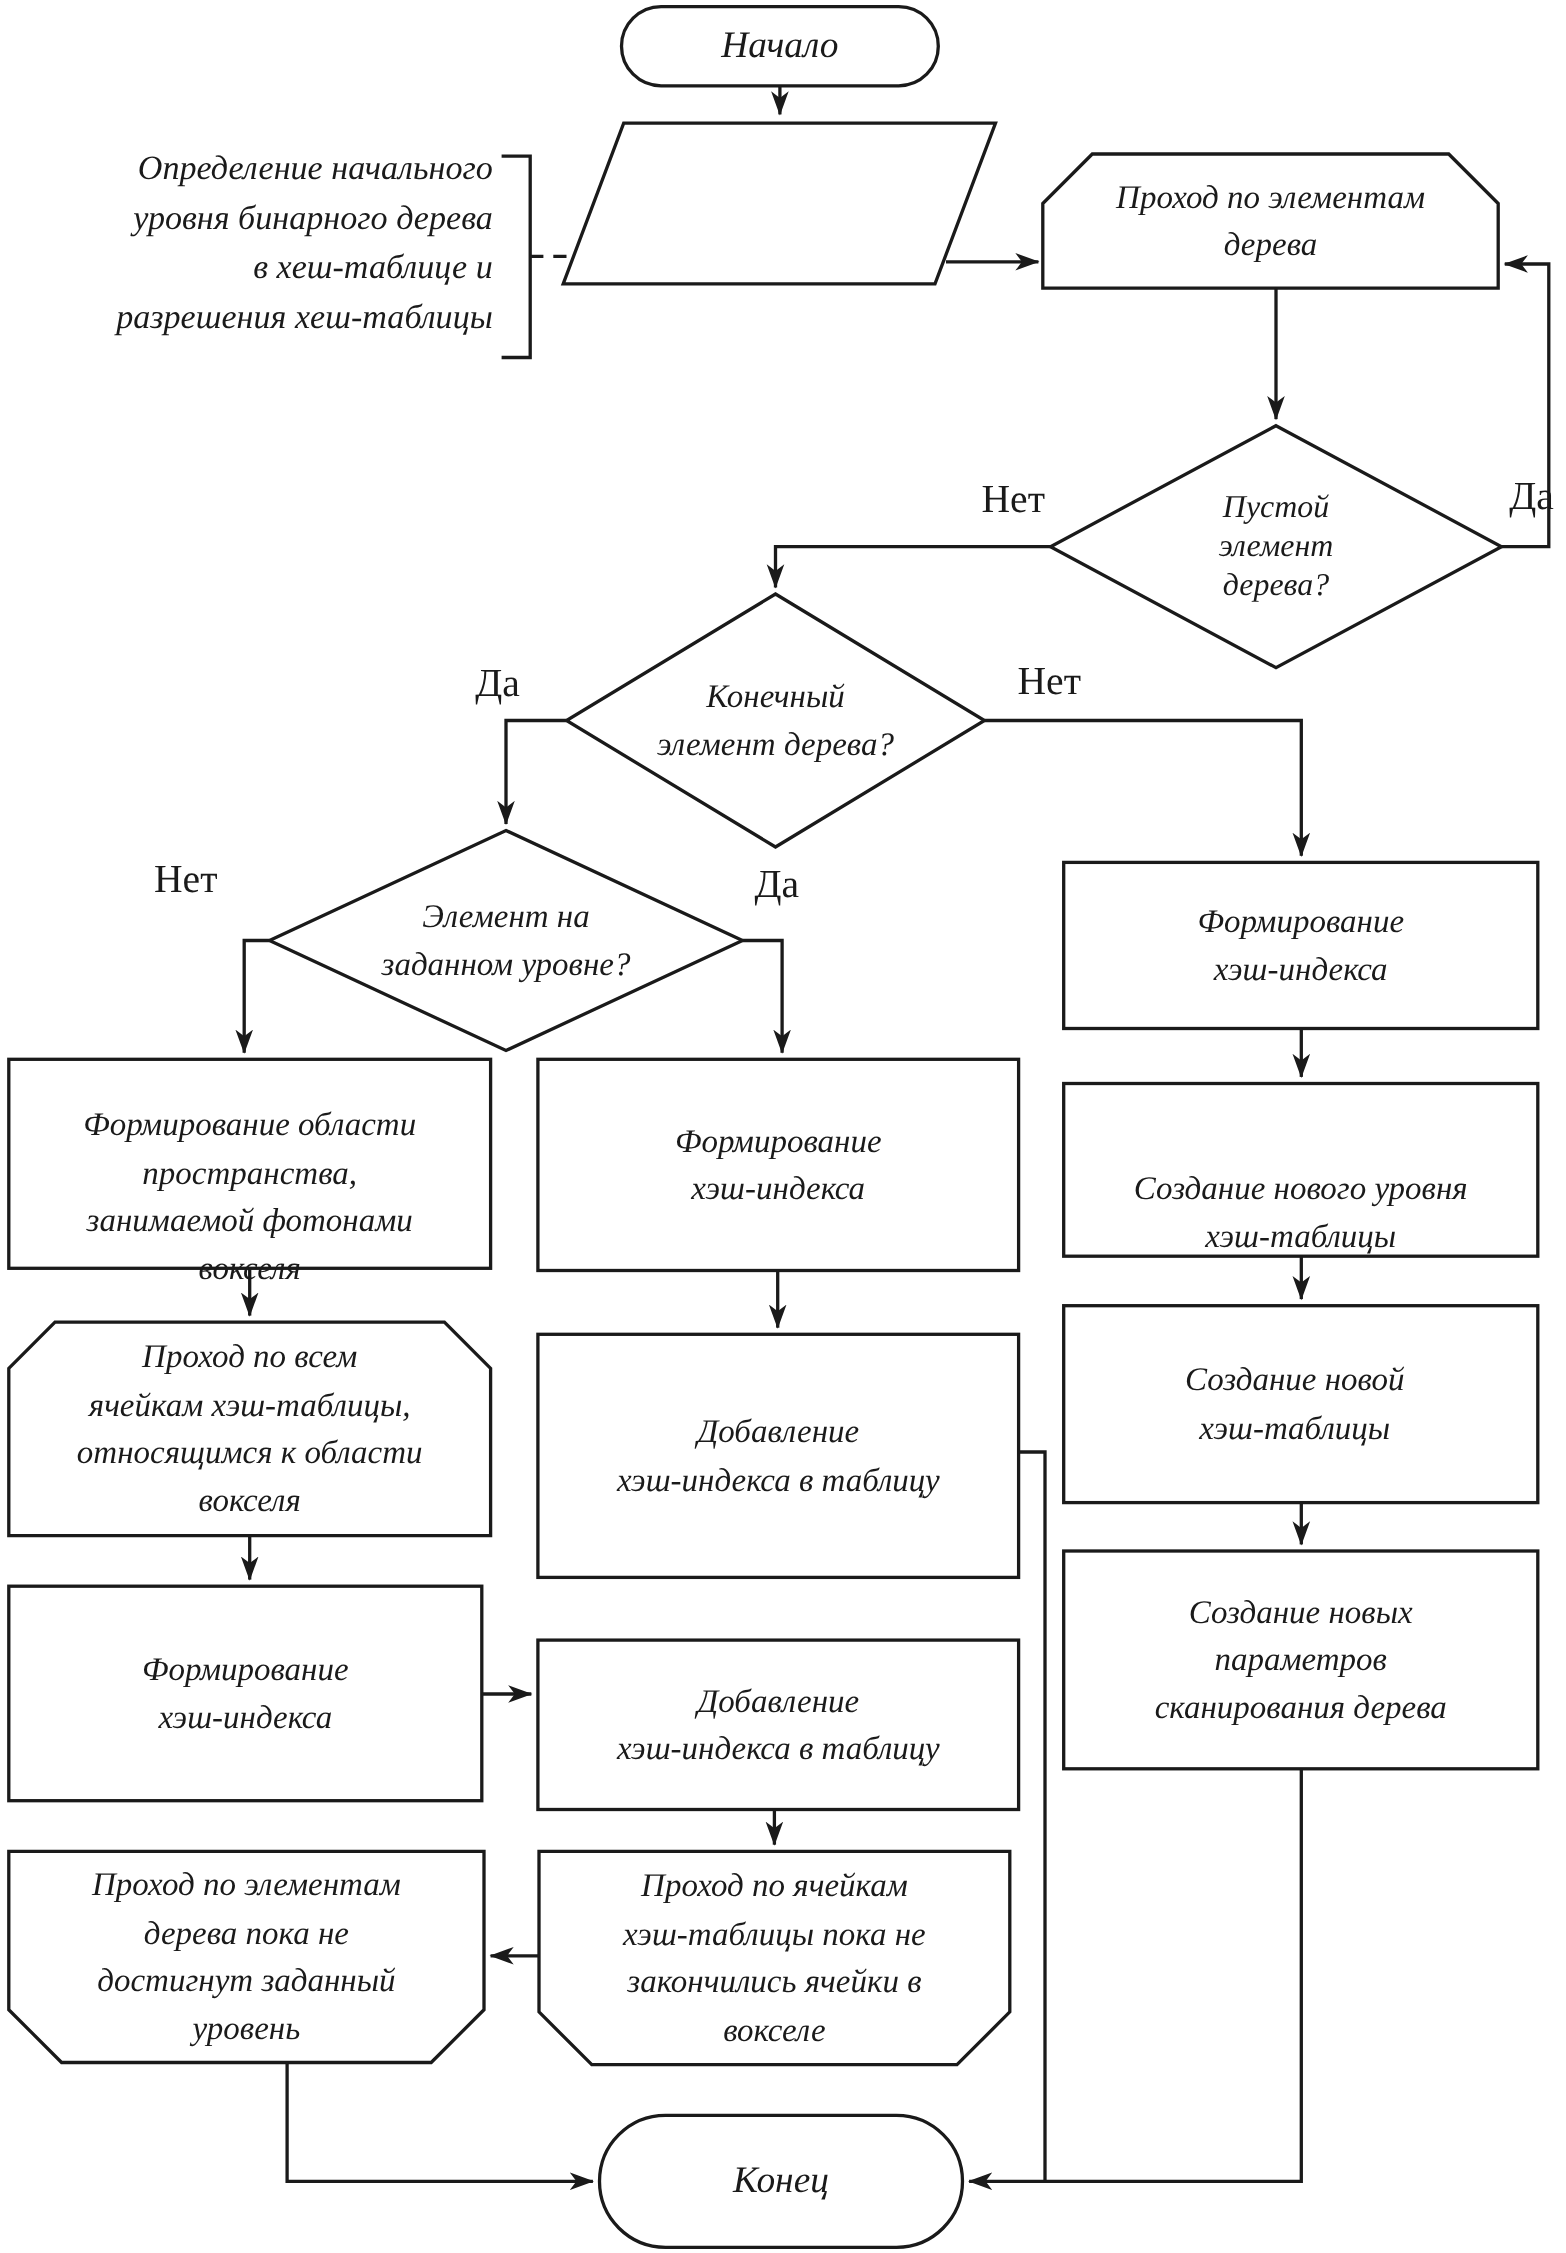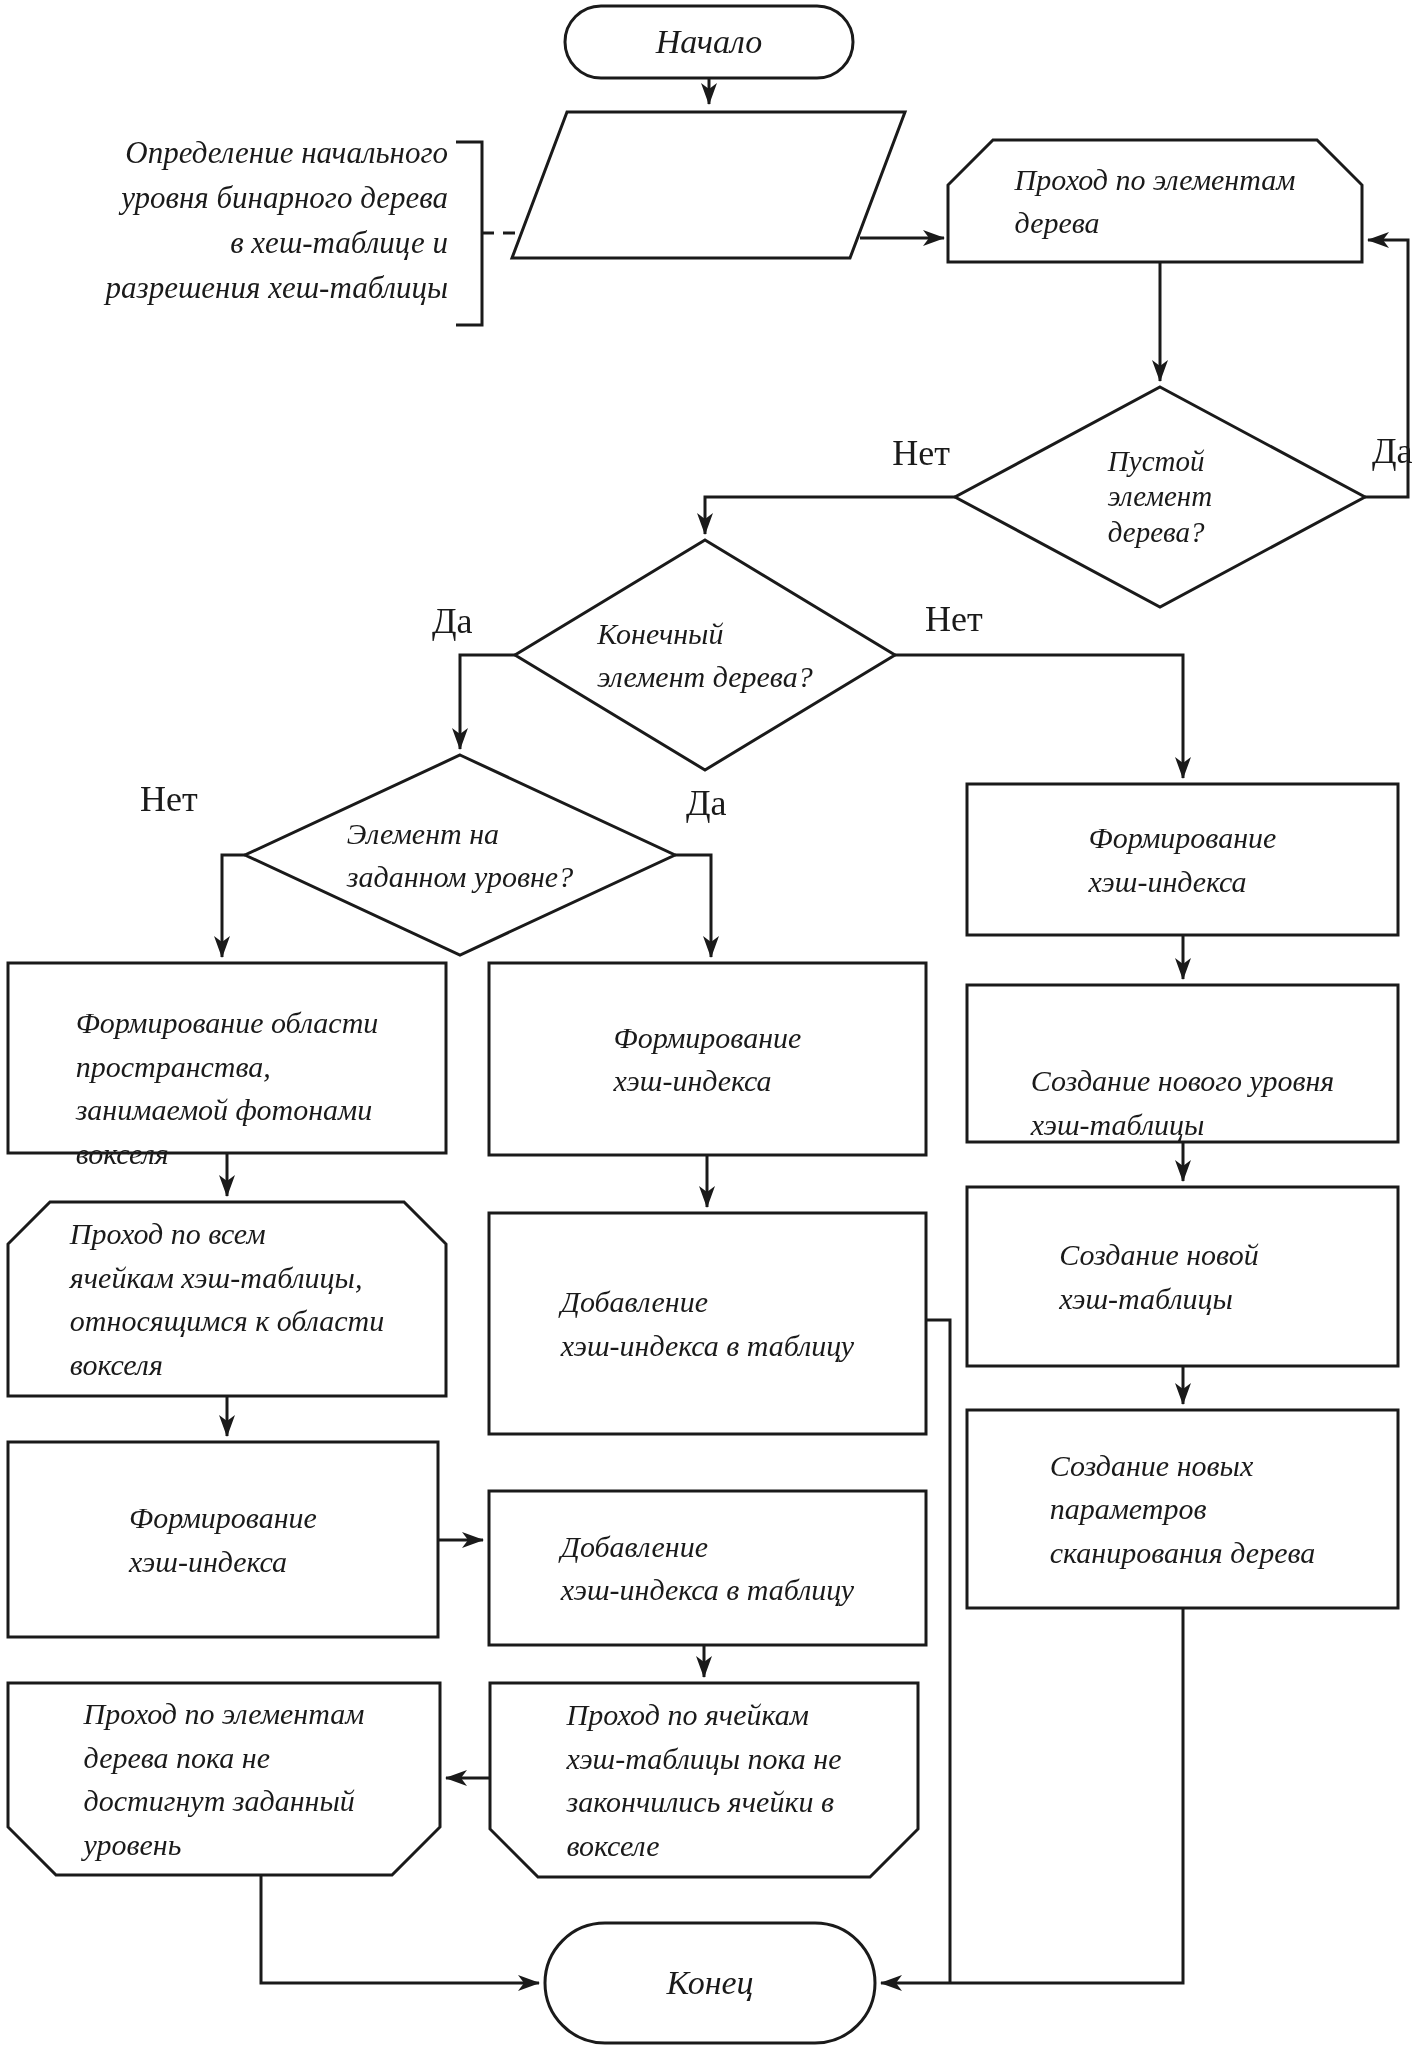--- a/index.html
+++ b/index.html
@@ -1,19 +1,19 @@
 <!DOCTYPE html>
 <html><head>
 <meta charset="utf-8">
 <style>
   html,body{margin:0;padding:0;background:#ffffff;}
   #canvas{position:relative;width:1424px;height:2048px;background:#ffffff;overflow:hidden;
           font-family:"Liberation Serif", serif;color:#1a1a1a;}
   #wires{position:absolute;left:0;top:0;width:1424px;height:2048px;}
-  .txt{position:absolute;display:flex;align-items:center;justify-content:center;text-align:left;
+  .txt{position:absolute;display:flex;align-items:center;justify-content:center;text-align:center;
        font-style:italic;font-size:30px;line-height:1.45;white-space:pre-line;color:#1a1a1a;}
   .lh-tight{line-height:1.22;font-size:29px;}
   .branch{position:absolute;font-style:normal;font-size:36px;color:#1a1a1a;white-space:nowrap;}
   .annot{position:absolute;left:8px;top:130px;width:440px;text-align:right;font-style:italic;
          font-size:31px;line-height:45px;white-space:pre-line;color:#1a1a1a;}
 </style>
 </head>
 <body>
 
 <div id="canvas">
@@ -117,21 +117,21 @@
 хэш-индекса в таблицу</div>
   <div class="txt" style="left:490px;top:1683px;width:428px;height:194px;border-radius:20px;">Проход по ячейкам
 хэш-таблицы пока не
 закончились ячейки в
 вокселе</div>
 
   <div class="txt" style="left:967px;top:784px;width:431px;height:151px;">Формирование
 хэш-индекса</div>
   <div class="txt" style="left:967px;top:985px;width:431px;height:157px;margin-top:39px;">Создание нового уровня
 хэш-таблицы</div>
-  <div class="txt" style="left:967px;top:1187px;width:384px;height:179px;">Создание новой
+  <div class="txt" style="left:967px;top:1187px;width:384px;height:179px;padding-left:18px;">Создание новой
 хэш-таблицы</div>
   <div class="txt" style="left:545px;top:1923px;width:330px;height:120px;font-size:34px;">Конец</div>
 
   <div class="txt" style="left:967px;top:1410px;width:431px;height:198px;">Создание новых
 параметров
 сканирования дерева</div>
 
   <div class="branch" style="left:855px;top:432px;width:95px;text-align:right;">Нет</div>
   <div class="branch" style="left:1372px;top:430px;">Да</div>
   <div class="branch" style="left:432px;top:600px;">Да</div>

